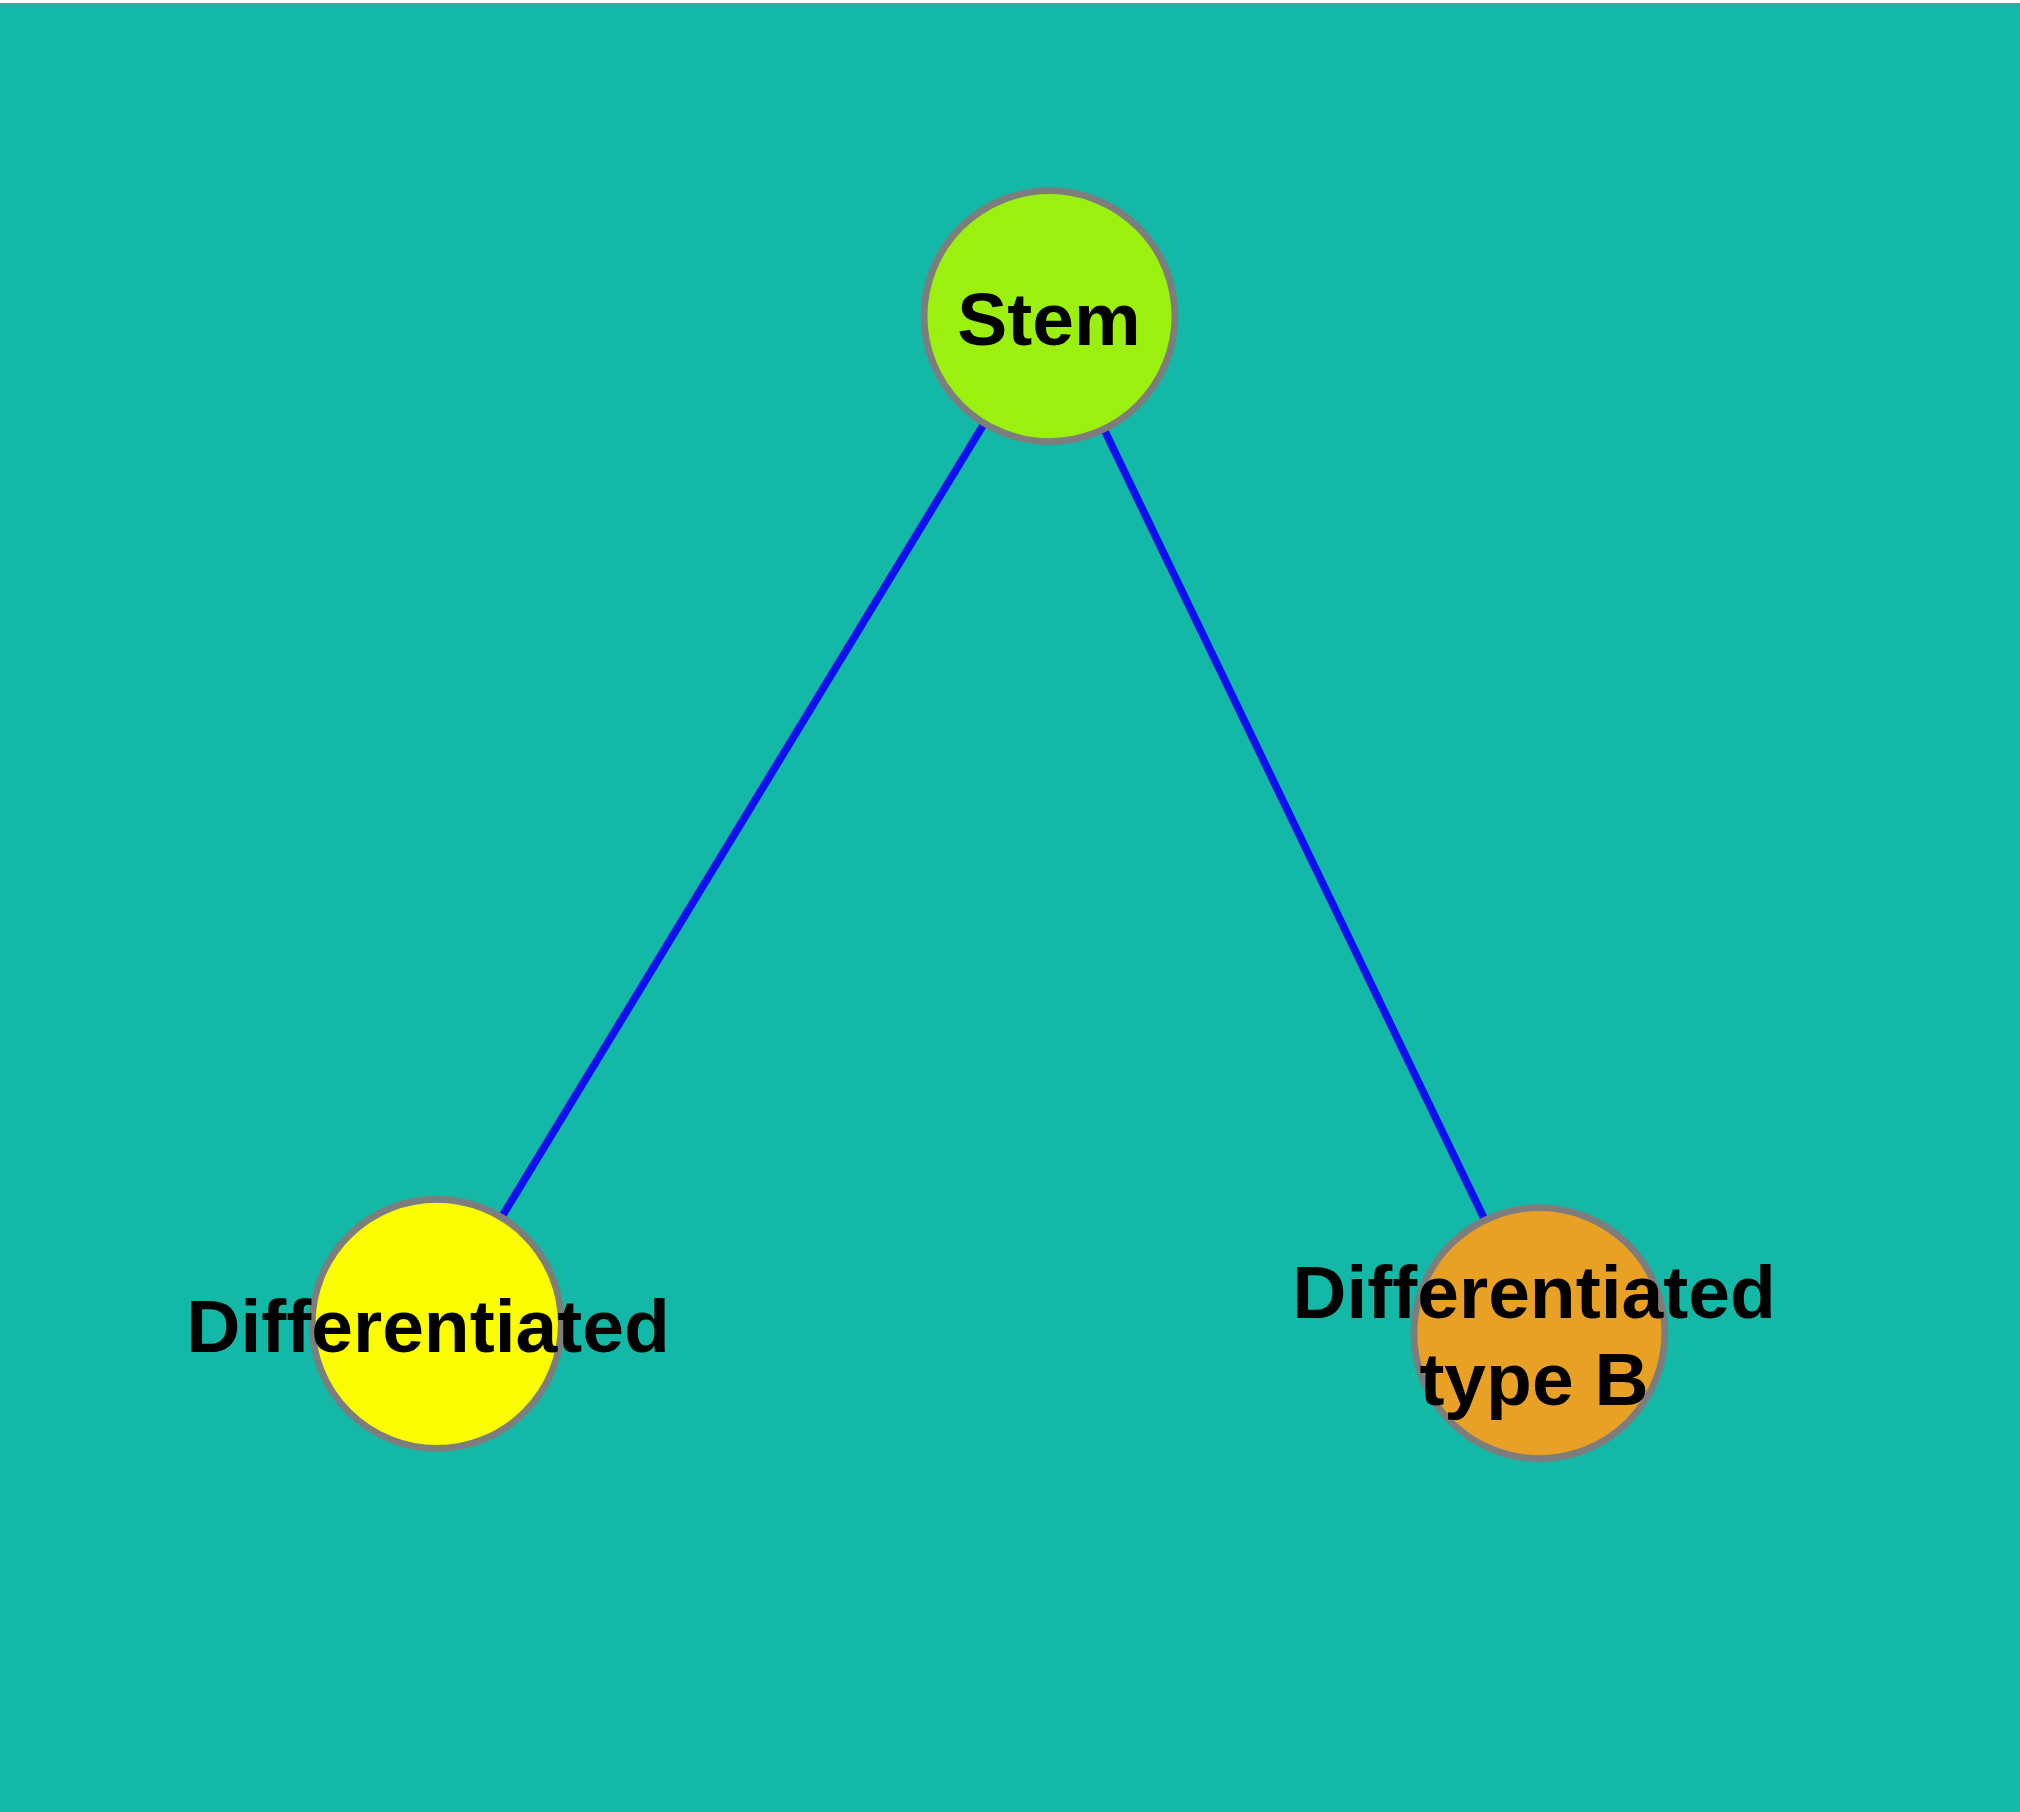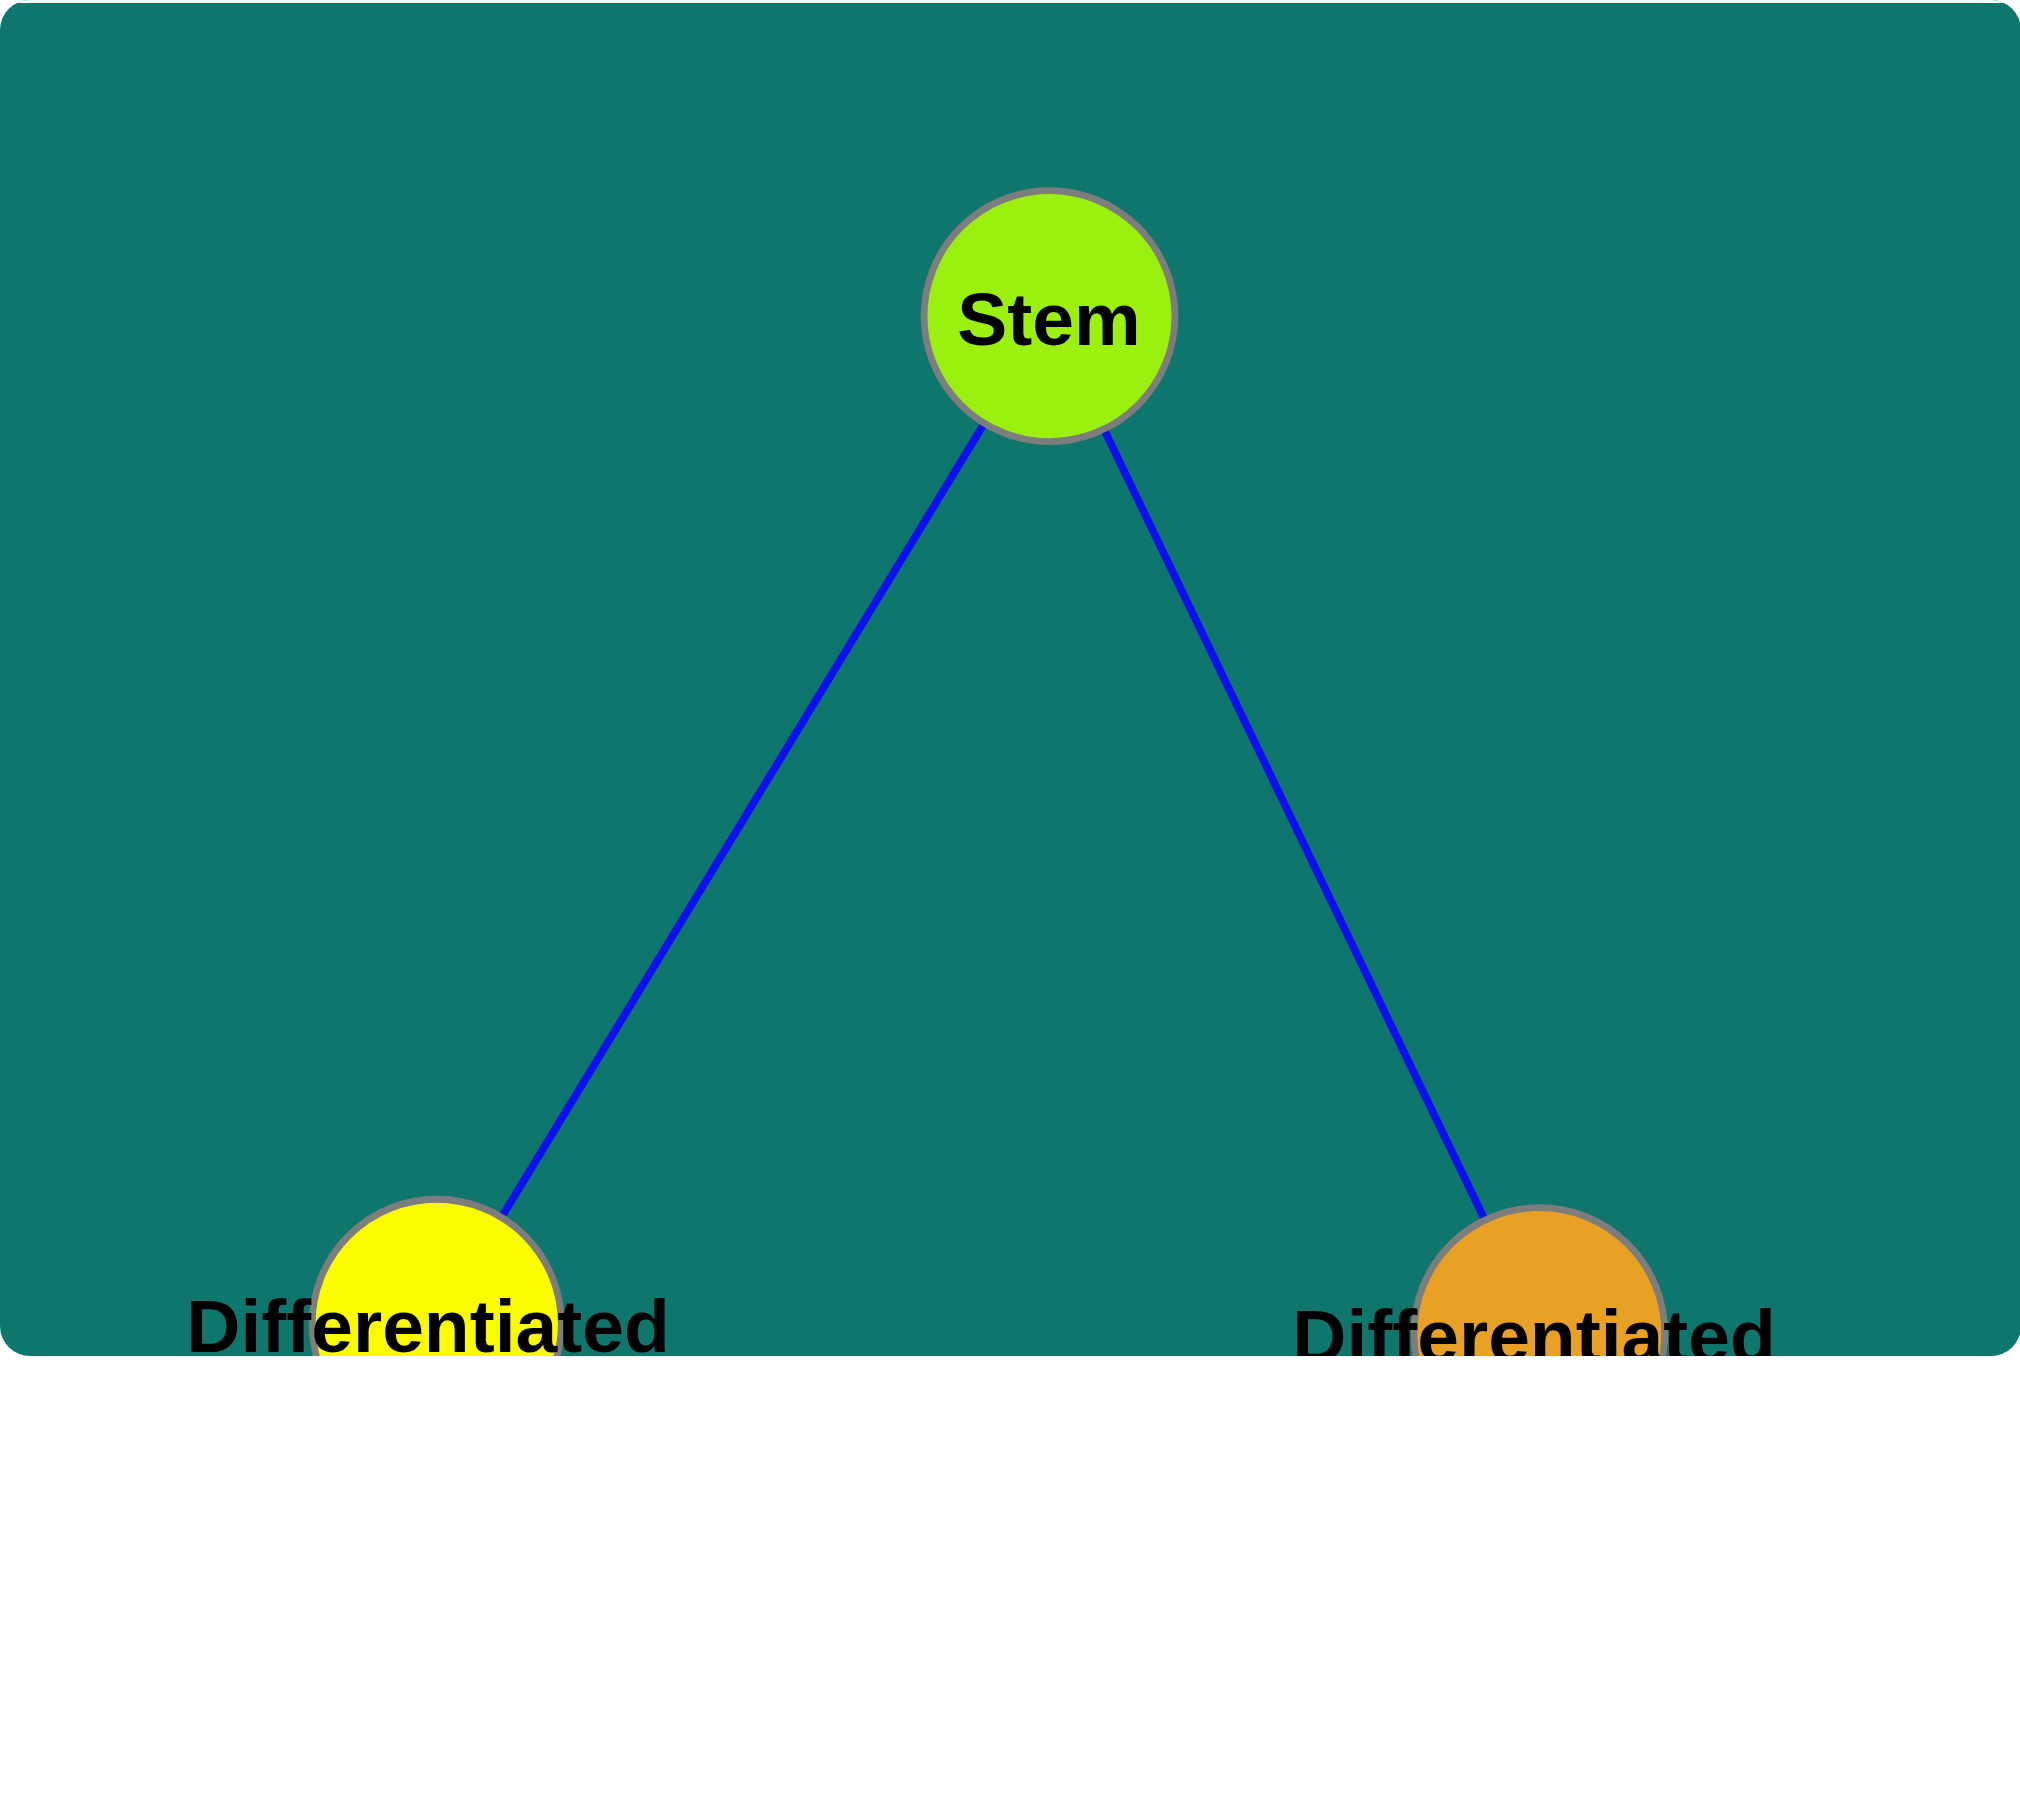--- a/index.html
+++ b/index.html
@@ -4,24 +4,23 @@
 <style>
   html, body {
     margin: 0;
     padding: 0;
     background: #ffffff;
     font-family: "Liberation Sans", sans-serif;
   }
   .canvas {
     position: relative;
     width: 2021px;
-    height: 1356px;
-    background: #0f766e;
+    height: 1812px;
+    background: #14b8a6;
     overflow: hidden;
-    border-radius: 30px;
   }
   .top-strip {
     position: absolute;
     left: 0; top: 0;
     width: 100%; height: 2.5px;
     background: #ffffff;
   }
   svg.graph-layer {
     position: absolute;
     left: 0; top: 0;
@@ -61,17 +60,18 @@
   <div class="node-label label-stem">
     <span>Stem</span>
   </div>
 
   <div class="node-label label-a">
     <span>Differentiated</span>
   </div>
 
   <div class="node-label label-b">
     <span>Differentiated</span>
+    <span>type B</span>
   </div>
 
   <div class="top-strip"></div>
 </div>
 
 
 </body></html>

